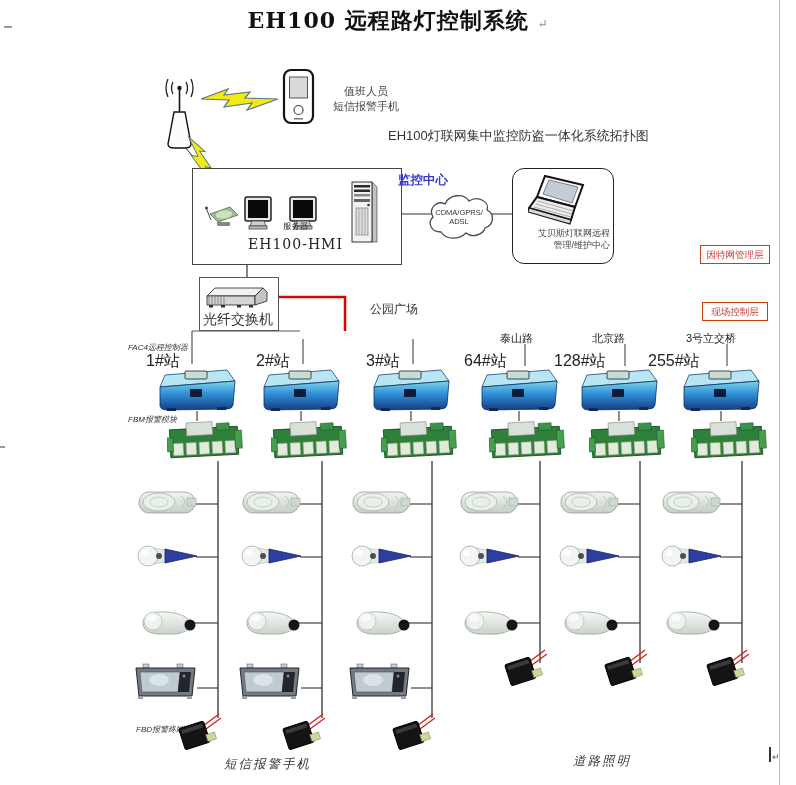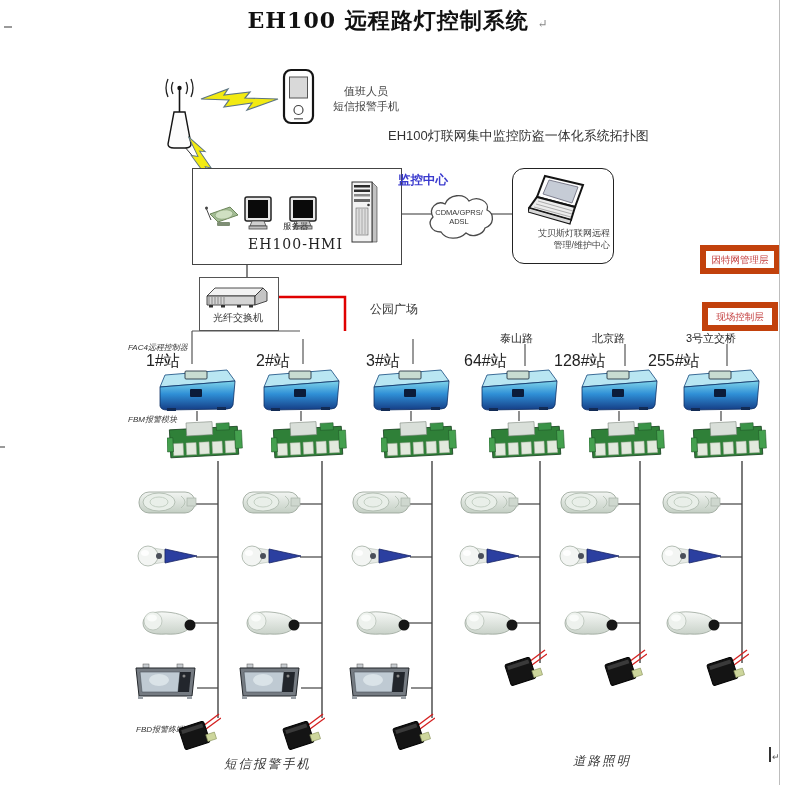--- a/index.html
+++ b/index.html
@@ -12,26 +12,26 @@
   #title .mark{font-size:12px;color:#888;font-weight:normal;}
   #subtitle{left:388px;top:127px;font-size:13px;font-weight:normal;color:#333;}
   .phone-lbl{left:316px;top:84px;width:100px;text-align:center;font-size:11px;color:#444;line-height:15px;}
   #cc-box{left:192px;top:168px;width:208px;height:95px;border:1px solid #444;background:#fff;}
   #cc-title{left:192px;top:172px;width:208px;text-align:right;font-size:12.5px;color:#3a3ace;font-weight:bold;margin-left:48px;}
   #server-lbl{left:283px;top:221px;width:40px;font-size:8.5px;color:#333;}
   #hmi-lbl{left:248px;top:236px;font-family:"DejaVu Serif",serif;font-size:14px;color:#222;letter-spacing:1px;}
   #cloud-lbl{left:426px;top:208px;width:66px;text-align:center;font-size:7.5px;color:#333;line-height:9px;}
   #vendor-box{left:512px;top:168px;width:100px;height:94px;border:1.5px solid #222;border-radius:12px;background:#fff;}
   #vendor-lbl{left:514px;top:227px;width:96px;text-align:right;font-size:9px;color:#444;line-height:12px;}
-  .layer-box{border:6px solid #c2410c;background:#fff;text-align:center;font-size:9.5px;
+  .layer-box{border:1px solid #c2410c;background:#fff;text-align:center;font-size:9.5px;
              color:#c23a3a;line-height:17px;}
   #layer1{left:700px;top:245px;width:68px;height:17px;}
   #layer2{left:702px;top:302px;width:64px;height:17px;}
   #switch-box{left:199px;top:277px;width:78px;height:52px;border:1px solid #555;background:#fff;}
-  #switch-lbl{left:201px;top:311px;width:74px;text-align:center;font-size:10px;color:#333;}
+  #switch-lbl{left:201px;top:311px;width:74px;text-align:center;font-size:14px;color:#333;}
   #park-lbl{left:370px;top:301px;font-size:12px;color:#333;}
   #pipe{left:283px;top:320px;width:172px;height:19px;border:1px solid #3a5a7a;border-radius:10px;
         background:linear-gradient(#89afd1,#d5e7f5 45%,#6b96bd);text-align:center;
         font-family:"DejaVu Serif",serif;font-weight:bold;font-size:15px;line-height:19px;color:#101010;}
   #pipe .cap{position:absolute;right:-1px;top:-1px;width:13px;height:17px;border:1px solid #3a5a7a;
         border-radius:50%;background:#cfe2f2;}
   .small-lbl{font-size:8px;color:#333;}
   .station-lbl{position:absolute;top:351px;font-size:16px;color:#222;white-space:nowrap;}
   .road-lbl{position:absolute;top:331px;font-size:11px;color:#222;white-space:nowrap;}
   .footer-lbl{font-size:12.5px;color:#333;letter-spacing:2px;}

